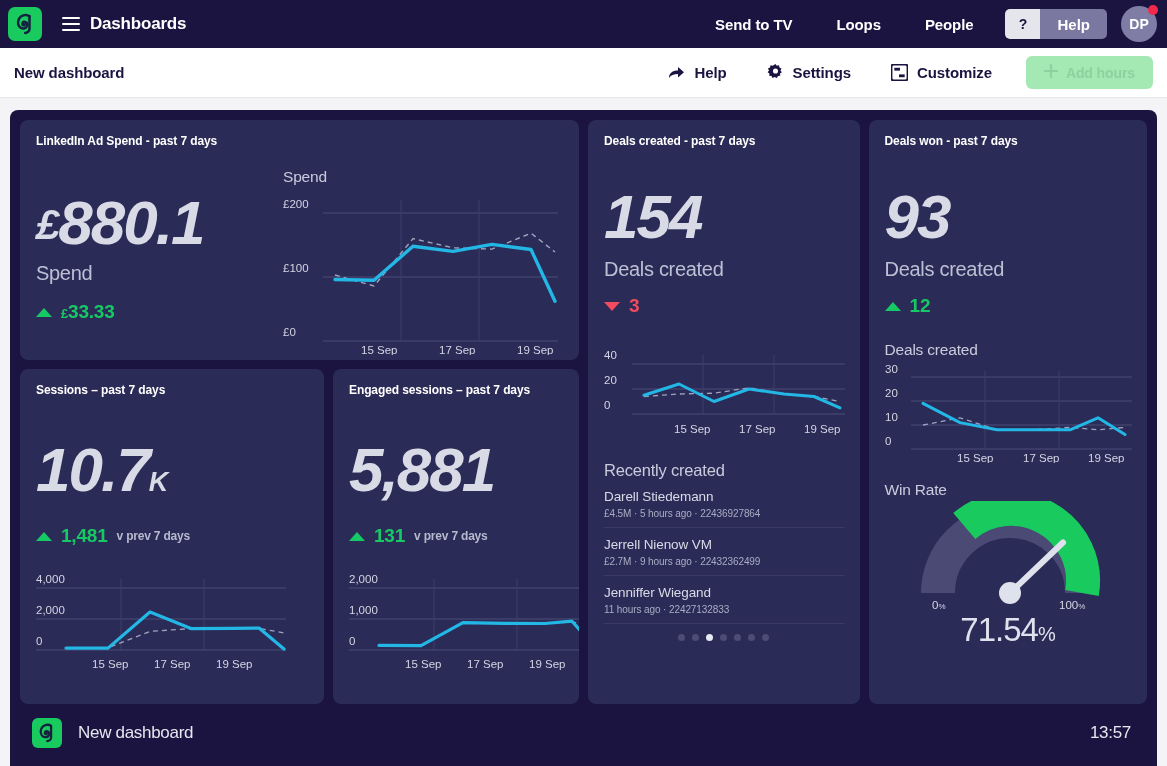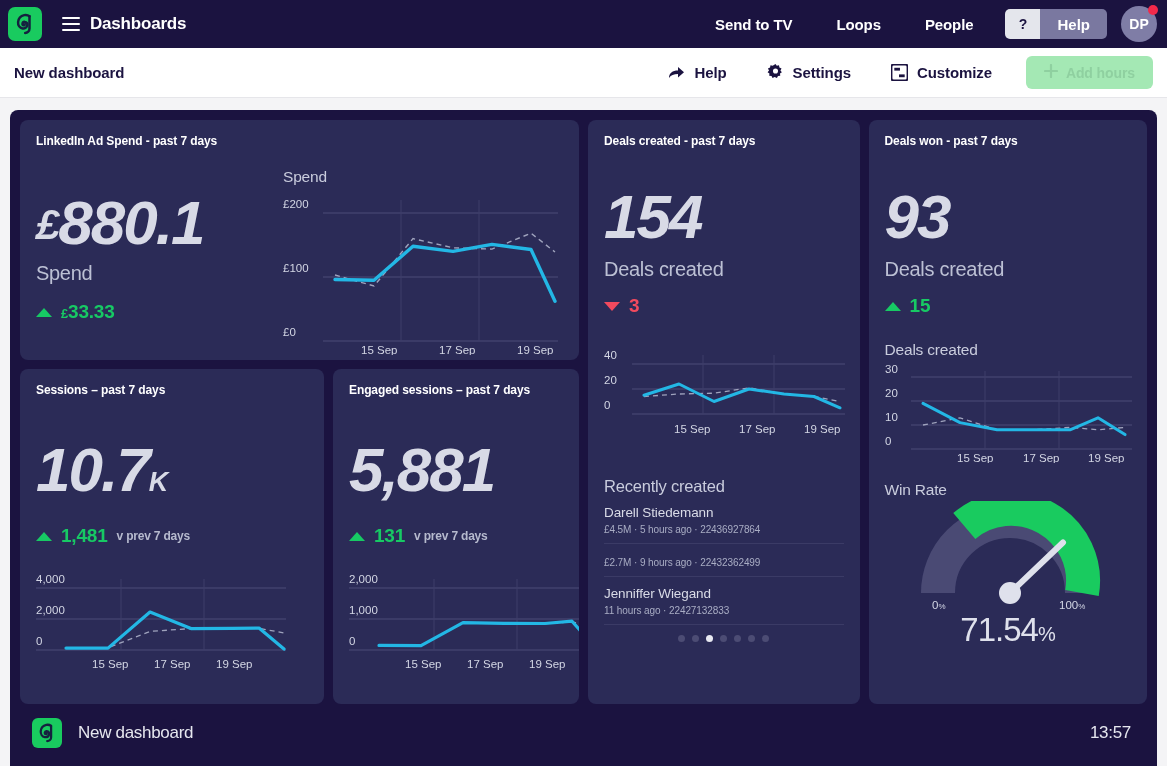--- a/index.html
+++ b/index.html
@@ -464,27 +464,28 @@
         <line x1="28" y1="69" x2="241" y2="69" stroke="#4d4d78" stroke-width="1"></line>
         <line x1="99" y1="10" x2="99" y2="69" stroke="#3f3f6a" stroke-width="1"></line>
         <line x1="170" y1="10" x2="170" y2="69" stroke="#3f3f6a" stroke-width="1"></line>
         <polyline fill="none" stroke="#9fa3bd" stroke-width="1.3" stroke-dasharray="5,4" points="40,51.5 75,49.0 110,48.2 145,42.8 180,49.0 210,51.5 236,56.5"></polyline>
         <polyline fill="none" stroke="#23b7e5" stroke-width="3.0" stroke-linejoin="round" stroke-linecap="round" points="40,50.3 75,39.0 110,56.5 145,44.0 180,49.0 210,51.5 236,62.8"></polyline>
         <text class="tick-label" x="70" y="88">15 Sep</text>
         <text class="tick-label" x="135" y="88">17 Sep</text>
         <text class="tick-label" x="200" y="88">19 Sep</text>
       </svg>
 
-      <div class="recent-head" style="margin-top:32px">Recently created</div>
+      <div class="recent-head" style="margin-top:16px">Recently created</div>
 
       <div class="recent-item">
         <div class="recent-name">Darell Stiedemann</div>
         <div class="recent-meta">£4.5M · 5 hours ago · 22436927864</div>
       </div>
       <div class="recent-item">
+        <div class="recent-name">Jerrell Nienow VM</div>
         <div class="recent-meta">£2.7M · 9 hours ago · 22432362499</div>
       </div>
       <div class="recent-item">
         <div class="recent-name">Jenniffer Wiegand</div>
         <div class="recent-meta">11 hours ago · 22427132833</div>
       </div>
 
       <div class="dots">
         <div class="dot"></div>
         <div class="dot"></div>
@@ -495,21 +496,21 @@
         <div class="dot"></div>
       </div>
     </div>
 
     <div class="col-right card">
       <div class="card-title">Deals won - past 7 days</div>
       <div class="big-num" style="margin-top:38px">93</div>
       <div class="metric-label" style="margin-top:10px">Deals created</div>
       <div class="delta up" style="margin-top:14px">
         <span class="tri-up"></span>
-        <span class="delta-val">15</span>
+        <span class="delta-val">12</span>
       </div>
 
       <div class="chart-cap" style="margin-top:24px">Deals created</div>
 
       <svg width="250" height="100" viewBox="0 0 250 100" style="margin-top:4px">
         <text class="tick-label" x="0" y="10">30</text>
         <text class="tick-label" x="0" y="34">20</text>
         <text class="tick-label" x="0" y="58">10</text>
         <text class="tick-label" x="0" y="82">0</text>
         <line x1="26" y1="14" x2="247" y2="14" stroke="#4d4d78" stroke-width="1"></line>

